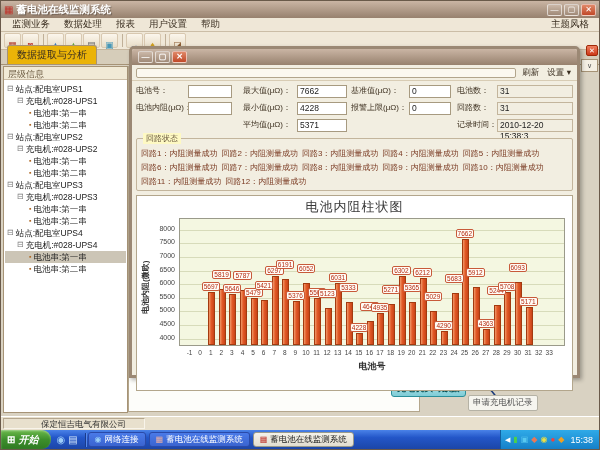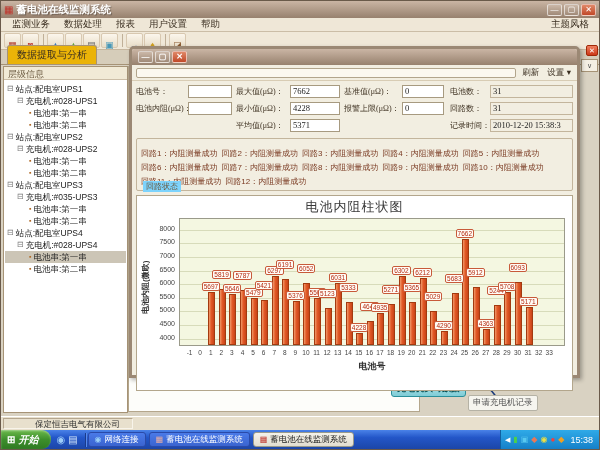--- a/index.html
+++ b/index.html
@@ -53,52 +53,52 @@
   
   .dialog{position:absolute;left:128px;top:45px;width:451px;height:332px;z-index:5;background:#f2eee1;border:3px solid #9b8874;border-radius:5px 5px 0 0;box-shadow:2px 2px 4px rgba(0,0,0,.3);}
   .dlg-title{height:16px;background:linear-gradient(#cab5a4,#97816e);display:flex;align-items:center;color:#fff;font-weight:bold;font-size:10px;padding:0 4px;border-radius:2px 2px 0 0;}
   .dlg-title .title-text{font-size:10px;}
   .dlg-header{height:16px;display:flex;align-items:center;font-size:8.5px;padding:1px 4px;gap:4px;border-bottom:1px solid #d8ccb4;}
   .breadcrumb{font-weight:bold;color:#4a3a28;white-space:nowrap;}
   .progress-field{flex:1;height:10px;background:#fbf8f0;border:1px solid #b2a58c;border-radius:2px;}
   .hdr-action{font-size:8.5px;color:#3a2e20;white-space:nowrap;padding:0 2px;}
 
   .fields{padding:4px 4px 2px;display:flex;flex-direction:column;gap:4px;}
-  .frow{display:flex;align-items:center;font-family:Liberation Serif, serif;}
+  .frow{display:flex;align-items:flex-start;}
   .flab{font-size:8px;color:#3f3222;white-space:nowrap;overflow:hidden;}
   .fbox{height:13px;background:#fff;border:1px solid #a79a80;font-size:8.5px;line-height:11px;padding:0 2px;color:#222;}
   .fbox.flat{background:#f2eee1;border-color:#c3b59c;}
   .flab.c0{width:52px;}.fbox.c0{width:44px;}
-  .flab.c1{width:54px;margin-left:4px;}.fbox.c1{width:50px;}
+  .flab.c1{width:54px;margin-left:11px;}.fbox.c1{width:50px;}
   .flab.c2{width:58px;margin-left:4px;}.fbox.c2{width:42px;}
   .flab.c3{width:40px;margin-left:6px;}.fbox.c3{flex:1;}
   .ghost{visibility:hidden;}
 
   .groupbox{margin:4px 4px 0;border:1px solid #c3b59c;border-radius:2px;position:relative;padding:6px 4px 3px;line-height:11px;}
-  .legend{position:absolute;top:-6px;left:6px;background:#7dd3fc;font-size:8px;color:#6b5a40;padding:0 3px;margin-top:48px;}
+  .legend{position:absolute;top:-6px;left:6px;background:#fef9c3;font-size:8px;color:#6b5a40;padding:0 3px;}
   .litem{font-size:8px;color:#7a3a22;margin-right:4px;white-space:nowrap;display:inline-block;}
 
   .chartpanel{margin:4px 4px 0;background:#fff;border:1px solid #b3a68c;position:relative;height:196px;}
   .ctitle{text-align:center;font-family:"DejaVu Serif",serif;font-size:13px;color:#3a3a3a;letter-spacing:1px;margin-top:2px;}
   .ylabel{position:absolute;left:3px;top:118px;transform:rotate(-90deg);transform-origin:0 0;font-size:8px;font-weight:bold;color:#333;white-space:nowrap;}
   .plot{position:absolute;left:42px;top:22px;width:386px;height:128px;background:#f4f7e1;border:1px solid #9a9a8a;}
   .grid{position:absolute;left:0;right:0;height:1px;background:#d7dbba;}
   .yaxis{position:absolute;left:6px;top:22px;width:34px;height:128px;}
   .ytick{position:absolute;right:2px;font-size:7px;color:#444;width:32px;text-align:right;}
   .xaxis{position:absolute;left:42px;top:153px;width:386px;height:9px;}
   .xtick{position:absolute;font-size:6.5px;color:#444;width:12px;text-align:center;}
   .xlabel{position:absolute;left:42px;top:164px;width:386px;text-align:center;font-size:9px;font-weight:bold;color:#333;}
   .bar{position:absolute;bottom:0;width:7px;background:linear-gradient(90deg,#f09a6a 0%,#e25a28 45%,#c84418 100%);border:1px solid #a33a10;}
   .blab{position:absolute;font-size:6.5px;color:#b52a10;background:#fffcf6;border:1px solid #c85a3a;border-radius:2px;padding:0 1px;line-height:7px;z-index:2;white-space:nowrap;}
 
   
   .statusbar{position:absolute;left:0;right:0;bottom:19px;height:14px;background:#e8e0cd;border-top:1px solid #fff;display:flex;gap:2px;padding:1px 2px;}
   .scell{border:1px solid;border-color:#b5a68e #f8f4ea #f8f4ea #b5a68e;font-size:8.5px;color:#333;padding:0 4px;line-height:10px;white-space:nowrap;}
   .scell.left{flex:1;}
-  .scell.right{width:130px;text-align:center;padding-left:23px;}
+  .scell.right{width:142px;text-align:center;padding-left:23px;}
 
   
   .taskbar{position:absolute;left:0;right:0;bottom:0;height:19px;background:linear-gradient(#4a82e8,#2356c8 40%,#1c46a8);display:flex;align-items:center;}
   .start{height:19px;padding:0 13px 0 6px;background:linear-gradient(#6cba4c,#3d8f2c 50%,#2f7a22);border-radius:0 9px 9px 0;color:#fff;font-weight:bold;font-style:italic;font-size:10px;display:flex;align-items:center;gap:3px;box-shadow:inset 0 1px 2px rgba(255,255,255,.4);}
   .start-logo{font-size:10px;font-style:normal;}
   .ql{display:flex;gap:3px;padding:0 5px;align-items:center;}
   .qlic{font-size:10px;line-height:1;}
   .qdiv{width:1px;height:14px;background:#1a3a8a;margin:0 2px;box-shadow:1px 0 0 #5a8ae8;}
   .tasks{display:flex;align-items:center;}
   .task{height:15px;display:flex;align-items:center;gap:3px;background:linear-gradient(#4a7ae8,#3a64d0);border:1px solid #2a4aa8;border-radius:3px;padding:0 6px;margin-right:3px;font-size:8.5px;color:#fff;max-width:112px;overflow:hidden;white-space:nowrap;}
@@ -188,21 +188,21 @@
           <div class="titem lv2">
             <span class="leafic">▪</span>
             <span>电池串:第二串</span>
           </div>
           <div class="titem lv0">
             <span class="pm">⊟</span>
             <span>站点:配电室UPS3</span>
           </div>
           <div class="titem lv1">
             <span class="pm">⊟</span>
-            <span>充电机:#035-UPS3</span>
+            <span>充电机:#028-UPS3</span>
           </div>
           <div class="titem lv2">
             <span class="leafic">▪</span>
             <span>电池串:第一串</span>
           </div>
           <div class="titem lv2">
             <span class="leafic">▪</span>
             <span>电池串:第二串</span>
           </div>
           <div class="titem lv0">

